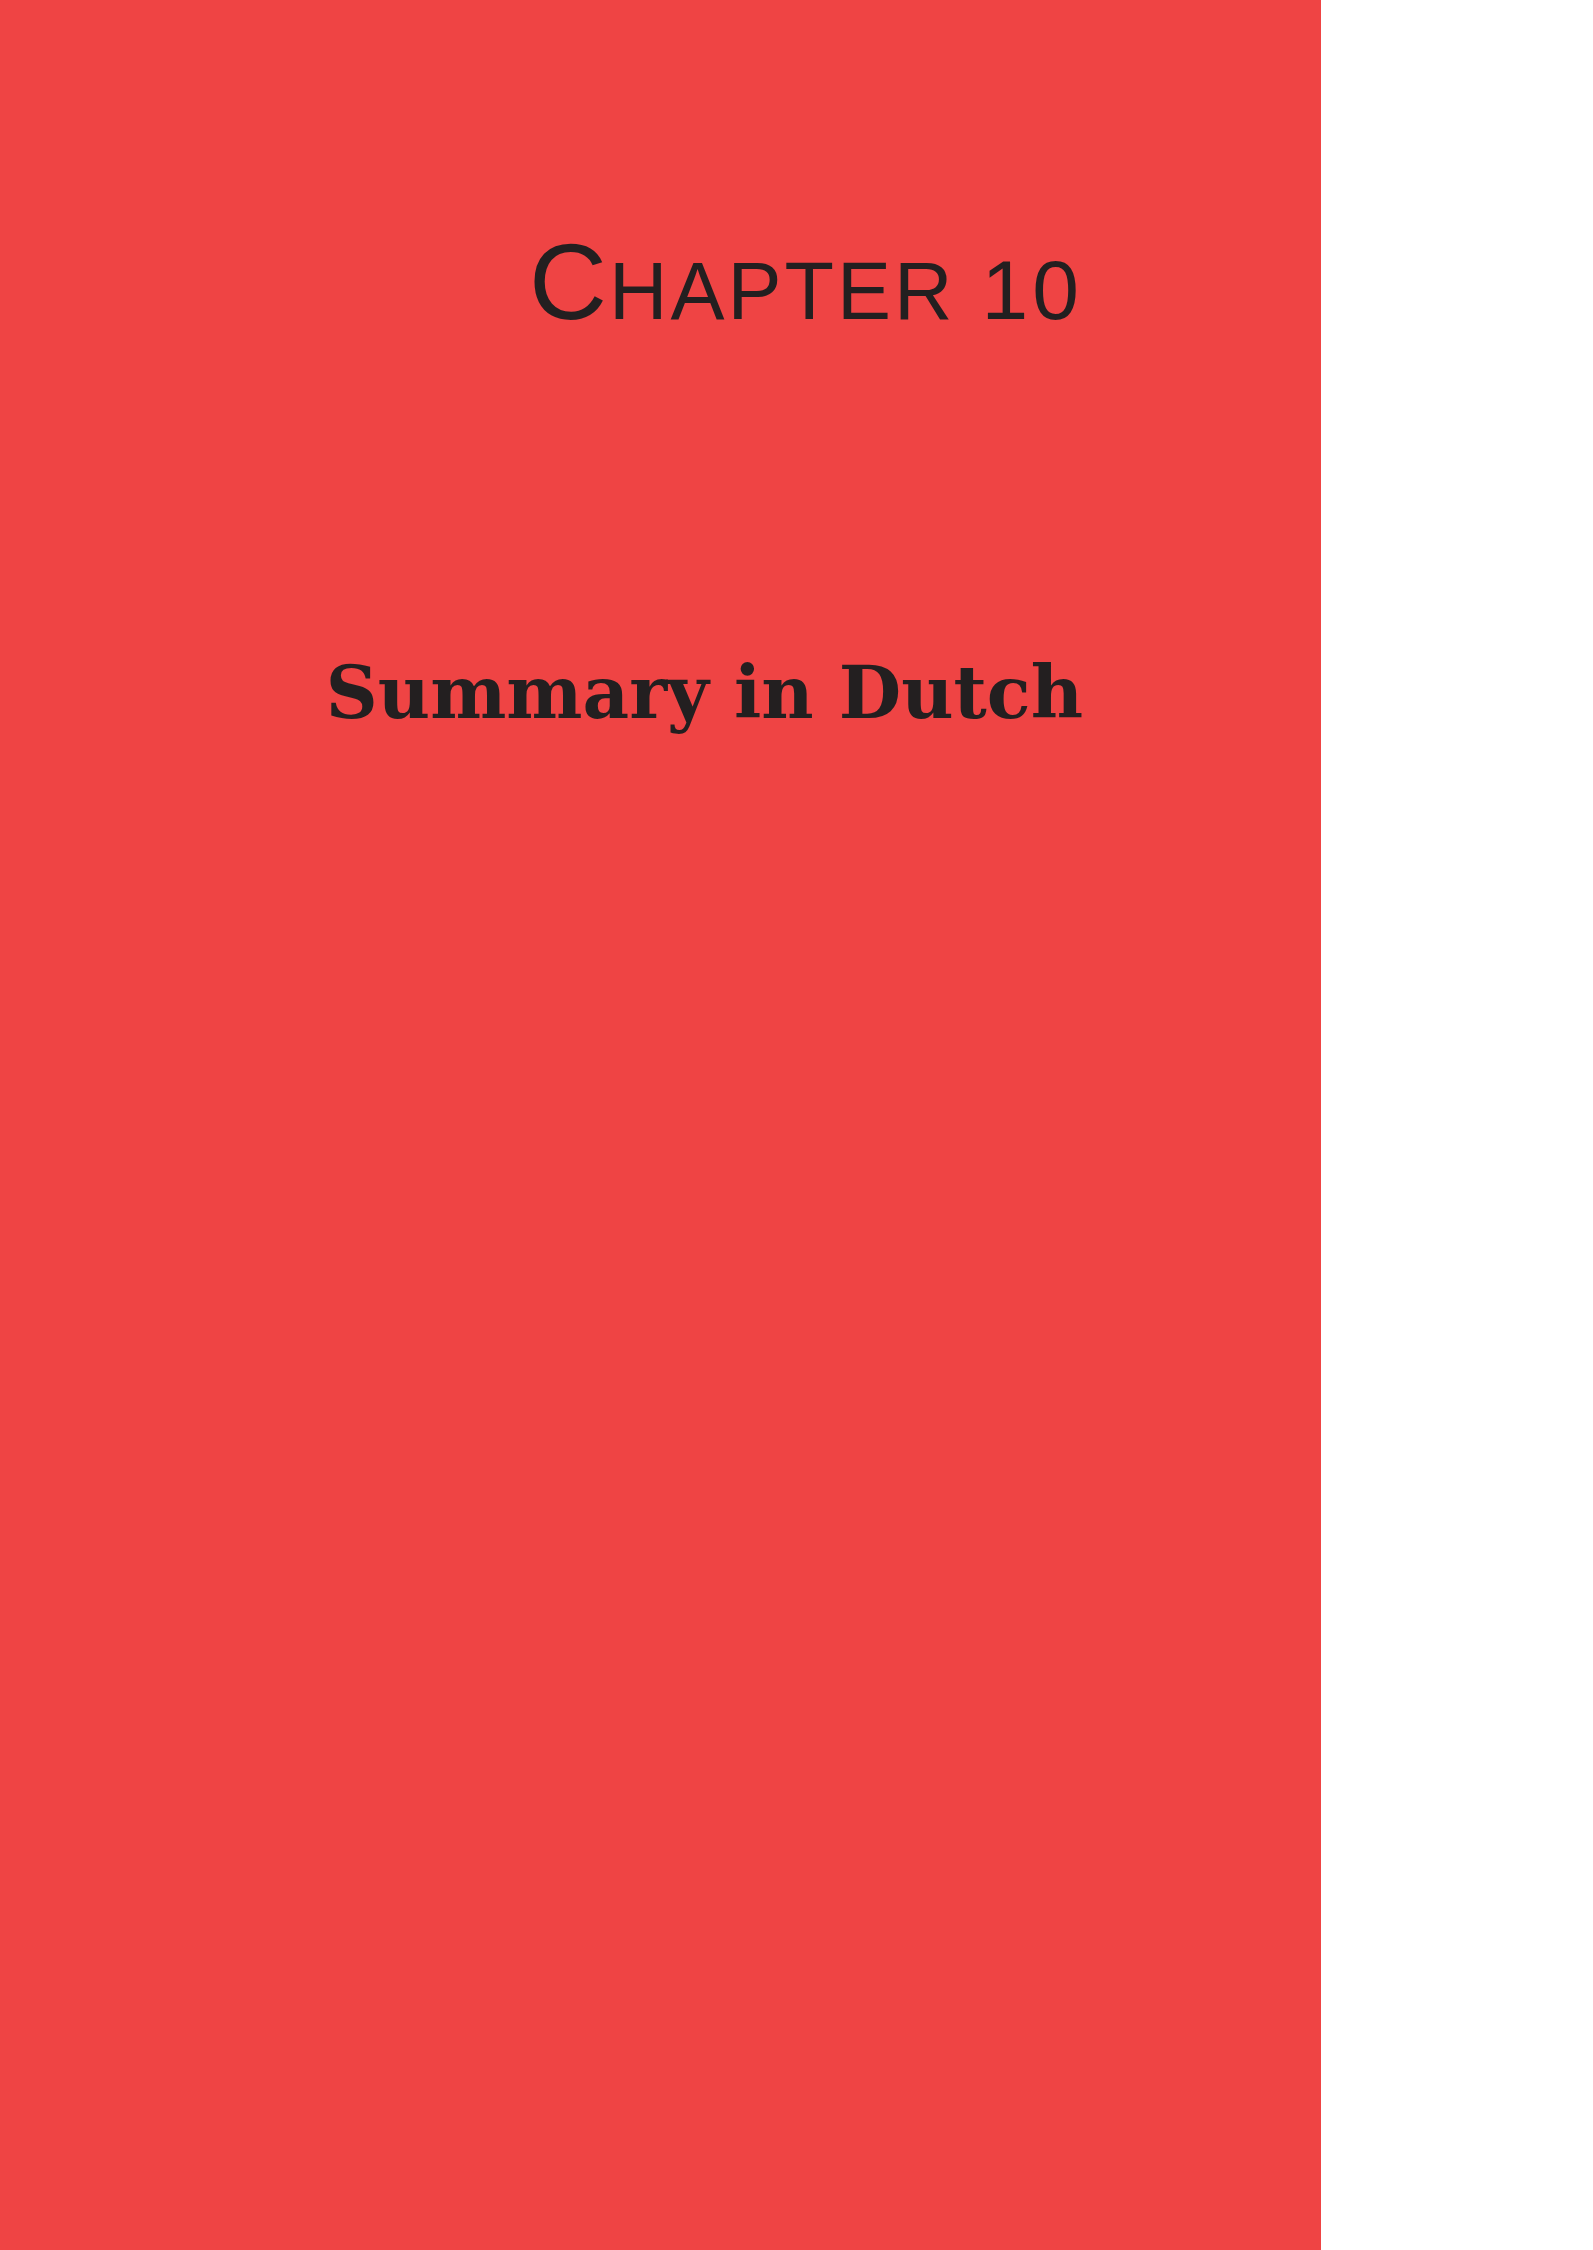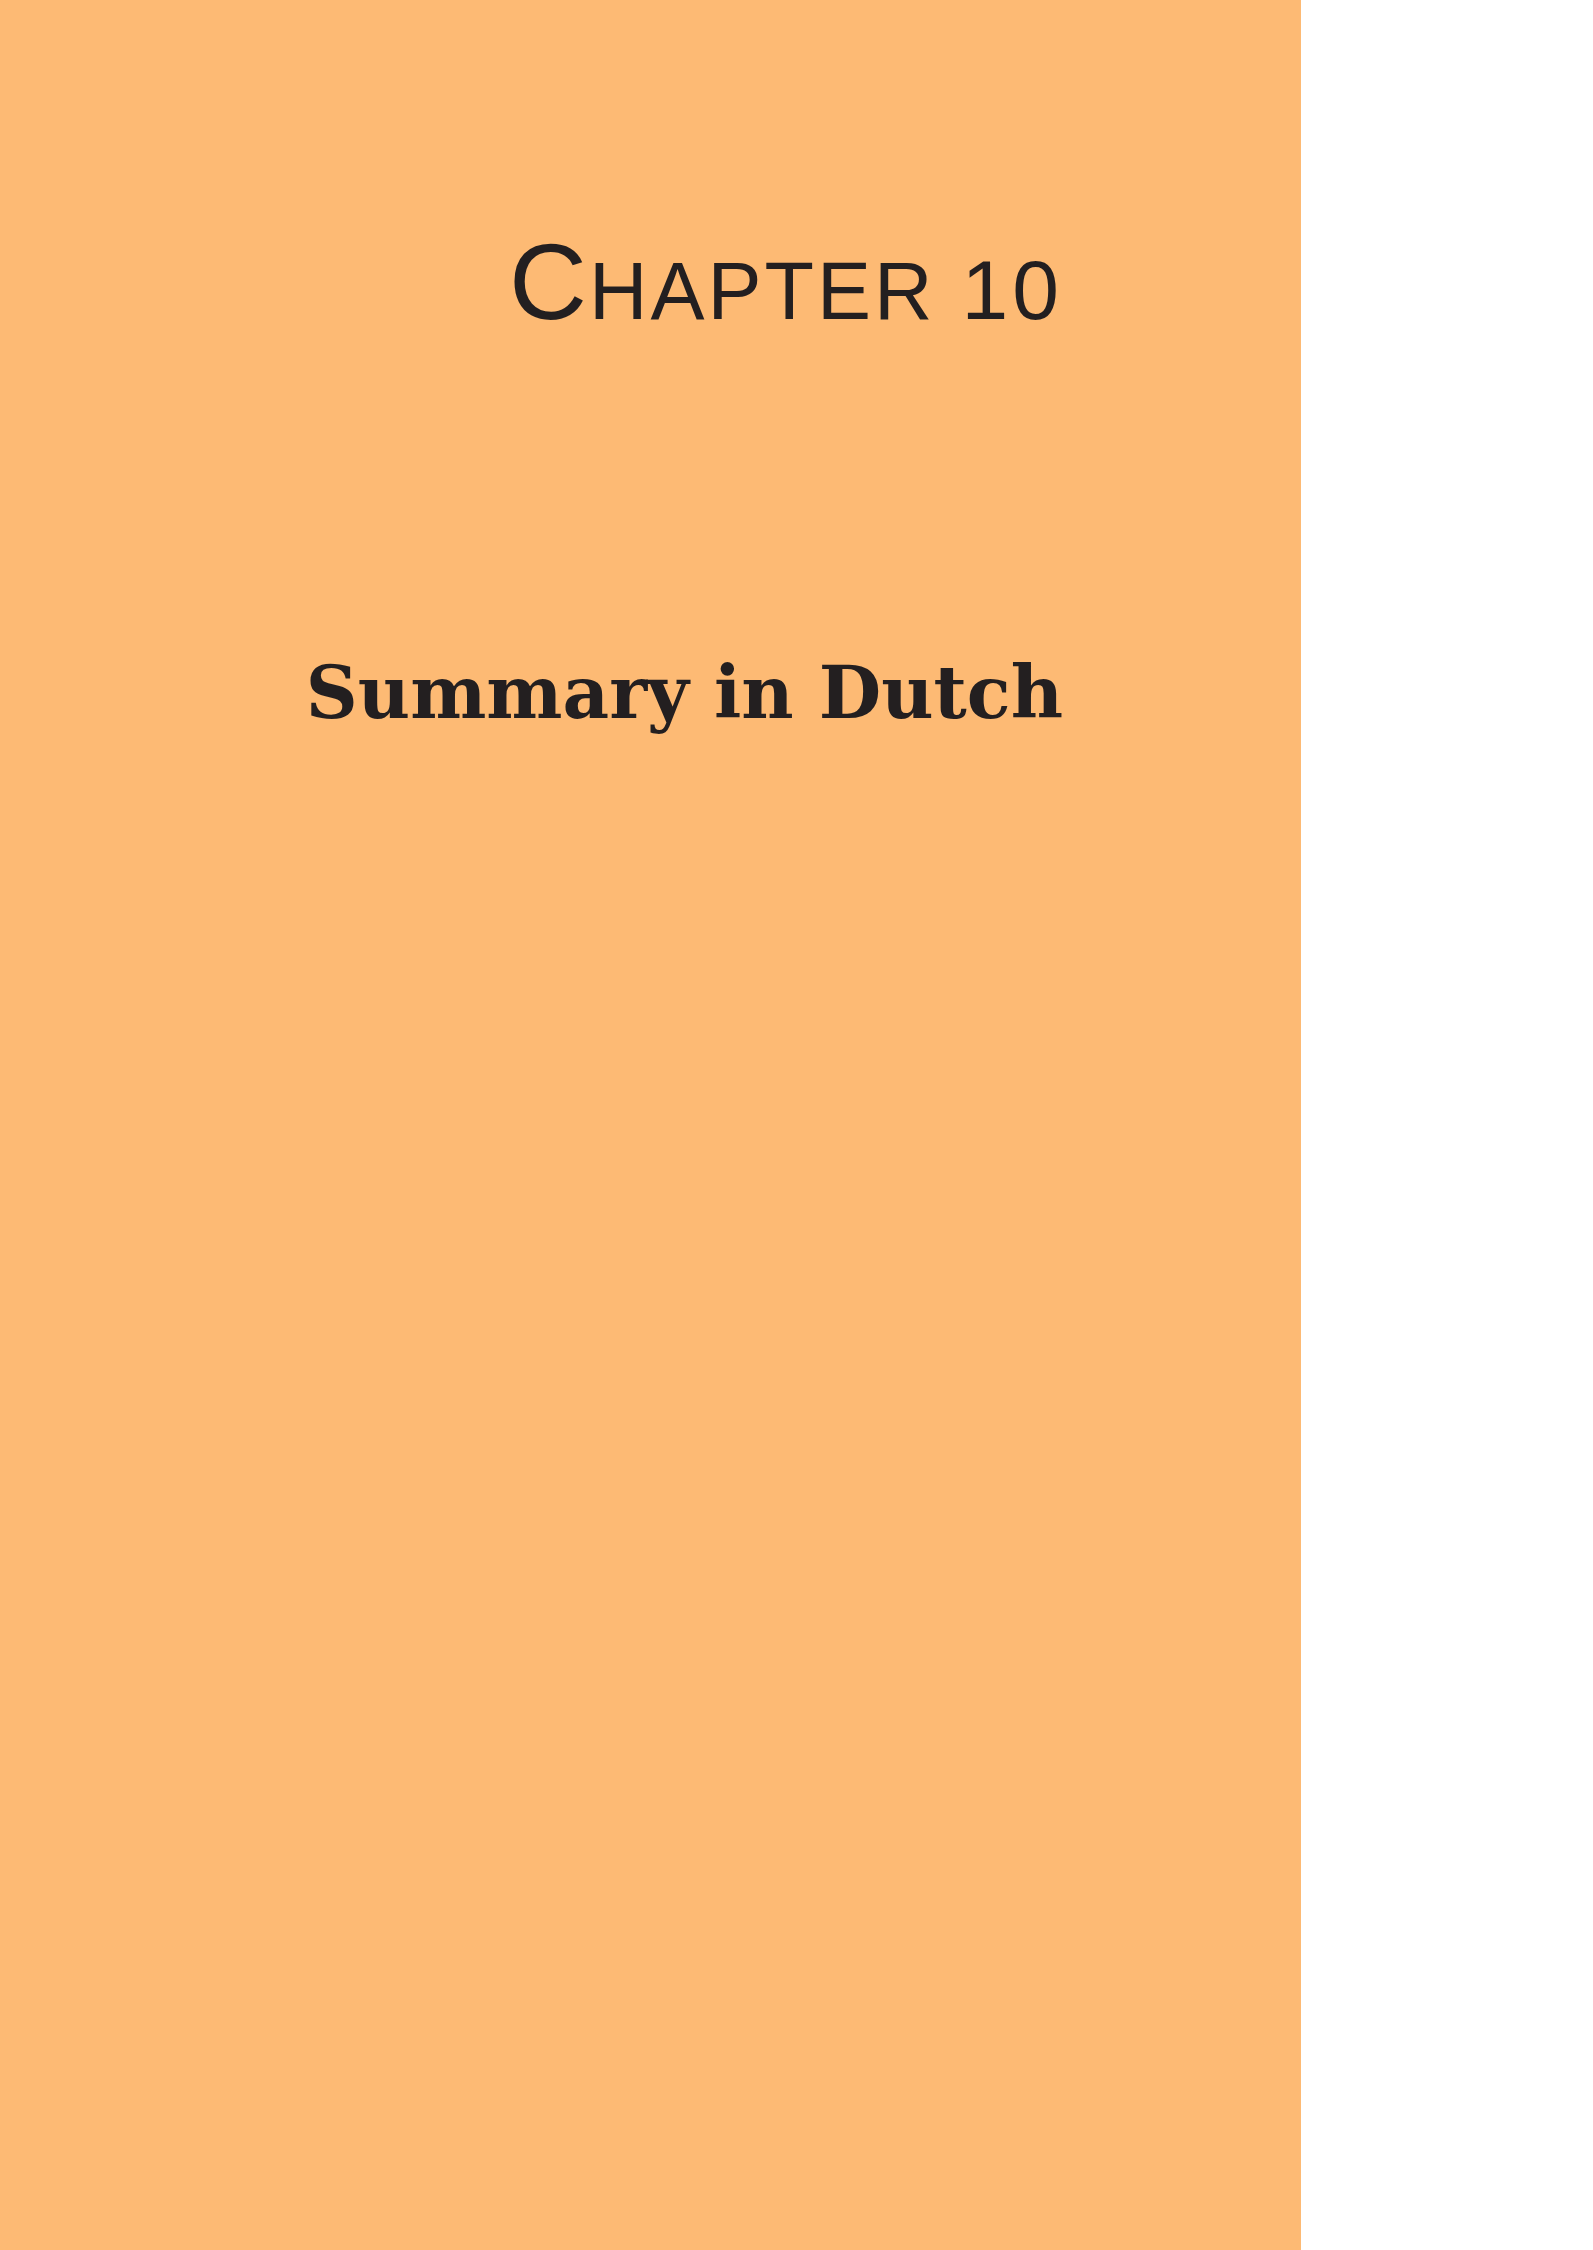--- a/index.html
+++ b/index.html
@@ -4,23 +4,24 @@
 <style>
   html, body {
     margin: 0;
     padding: 0;
     background: #ffffff;
   }
   .page {
     position: relative;
     width: 1301px;
     height: 2250px;
-    background: #fdba74;
+    background: #ef4444;
     overflow: hidden;
     font-family: "Liberation Sans", sans-serif;
+    padding-left: 20px;
   }
   
   .chapter-heading {
     position: absolute;
     top: 228px;
     right: 238px;
     text-align: right;
     color: #231f20;
     white-space: nowrap;
     line-height: 108px;

